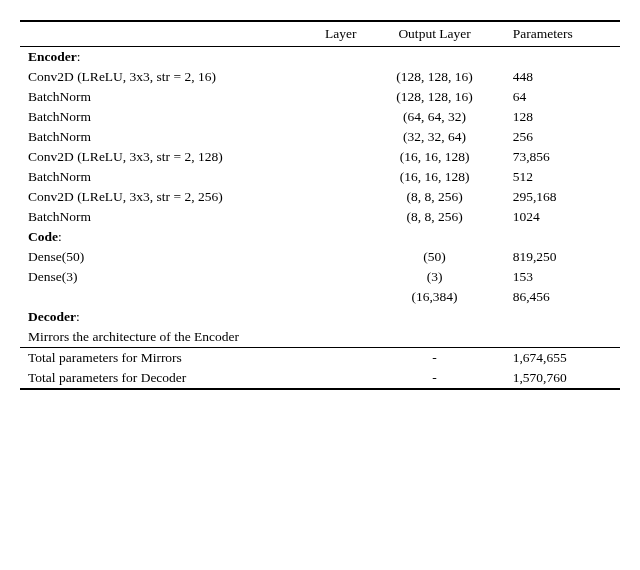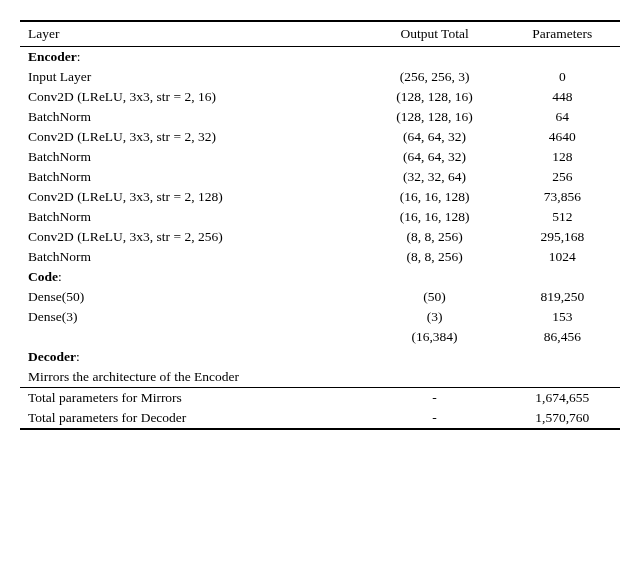--- a/index.html
+++ b/index.html
@@ -21,71 +21,61 @@
       width: 100%;
       border-collapse: collapse;
       border-top: 2px solid #000;
       border-bottom: 2px solid #000;
     }
     thead tr {
       border-bottom: 1px solid #000;
     }
     th {
       padding: 4px 8px;
-      text-align: left;
+      text-align: right;
       font-weight: normal;
       font-size: 13.5px;
     }
     th.right, td.right {
-      text-align: center;
+      text-align: left;
       margin-top: 37px;
     }
     th.center, td.center {
       text-align: center;
     }
     td {
       padding: 2px 8px;
       font-size: 13.5px;
     }
   </style>
 </head>
 <body>
 
 <div class="table-container">
   <table>
     <thead>
       <tr>
         <th>Layer</th>
-        <th class="center">Output Total</th>
+        <th class="center">Output Layer</th>
         <th class="right">Parameters</th>
       </tr>
     </thead>
     <tbody id="table-body">
     <tr class="">
           <td colspan="3"><strong>Encoder</strong>:</td>
-        </tr>
-        <tr>
-          <td>Input Layer</td>
-          <td class="center">(256, 256, 3)</td>
-          <td class="right">0</td>
         </tr>
         <tr>
           <td>Conv2D (LReLU, 3x3, str = 2, 16)</td>
           <td class="center">(128, 128, 16)</td>
           <td class="right">448</td>
         </tr>
         <tr>
           <td>BatchNorm</td>
           <td class="center">(128, 128, 16)</td>
           <td class="right">64</td>
-        </tr>
-        <tr>
-          <td>Conv2D (LReLU, 3x3, str = 2, 32)</td>
-          <td class="center">(64, 64, 32)</td>
-          <td class="right">4640</td>
         </tr>
         <tr>
           <td>BatchNorm</td>
           <td class="center">(64, 64, 32)</td>
           <td class="right">128</td>
         </tr>
         <tr>
           <td>BatchNorm</td>
           <td class="center">(32, 32, 64)</td>
           <td class="right">256</td>

